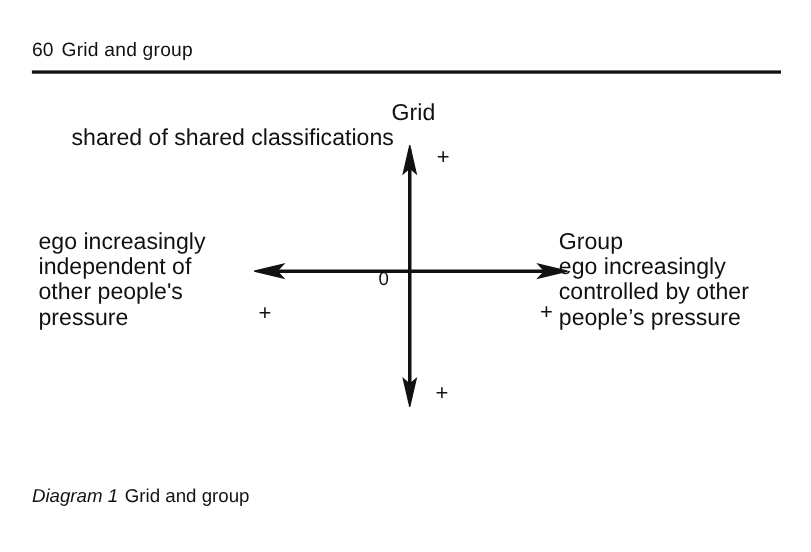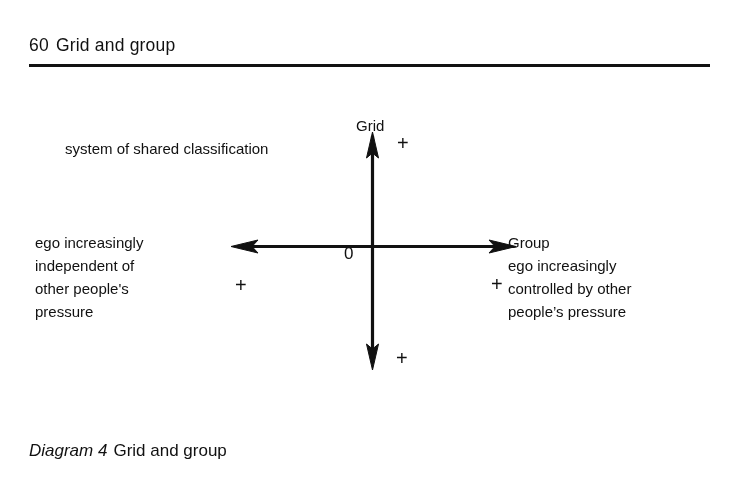--- a/index.html
+++ b/index.html
@@ -57,24 +57,23 @@
 
   .axis-label,
   .quad-label,
   .origin-label,
   .plus {
     position: absolute;
     color: #111111;
   }
 
   .axis-label, .quad-label {
-    font-size: 15px;
+    font-size: 21px;
     line-height: 23px;
     white-space: pre-line;
-    margin-top: 23px;
   }
 
   
   .label-grid {
     left: 356px;
     top: 21px;
     text-align: left;
   }
 
   
@@ -169,21 +168,21 @@
         <line x1="242" y1="176.5" x2="505" y2="176.5" stroke-width="3.2"></line>
 
         <polygon points="231,176.5 258,170 252,176.5 258,183"></polygon>
 
         <polygon points="516,176.5 489,170 495,176.5 489,183"></polygon>
       </g>
     </svg>
 
     <div class="axis-label label-grid">Grid</div>
 
-    <div class="quad-label label-shared">system of shared classification</div>
+    <div class="quad-label label-shared">shared of shared classifications</div>
 
     <div class="quad-label label-left">ego increasingly
 independent of
 other people's
 pressure</div>
 
     <div class="quad-label label-right">Group
 ego increasingly
 controlled by other
 people’s pressure</div>
@@ -191,16 +190,16 @@
 
     <div class="origin-label">0</div>
 
     <div class="plus plus-top">+</div>
     <div class="plus plus-left">+</div>
     <div class="plus plus-right">+</div>
     <div class="plus plus-bottom">+</div>
   </div>
 
   <div class="caption">
-    <span class="cap-em">Diagram 4</span><span>Grid and group</span>
+    <span class="cap-em">Diagram 1</span><span>Grid and group</span>
   </div>
 
 </div>
 
 </body></html>

